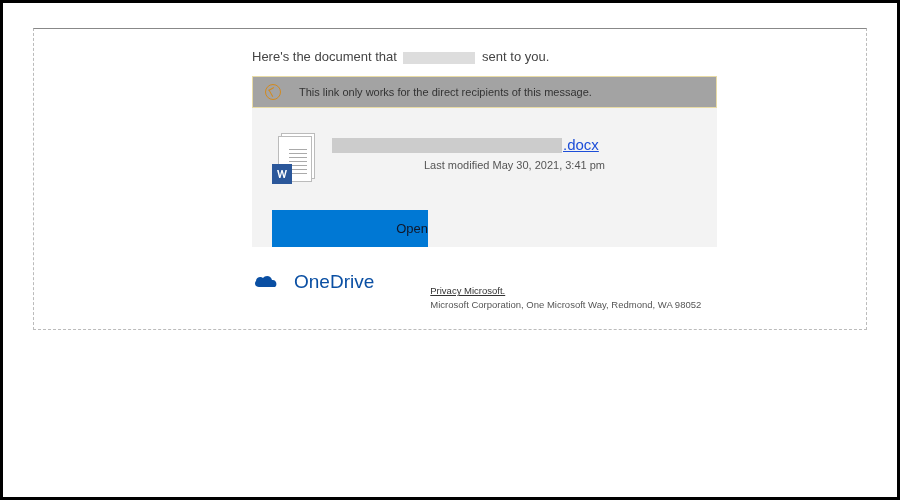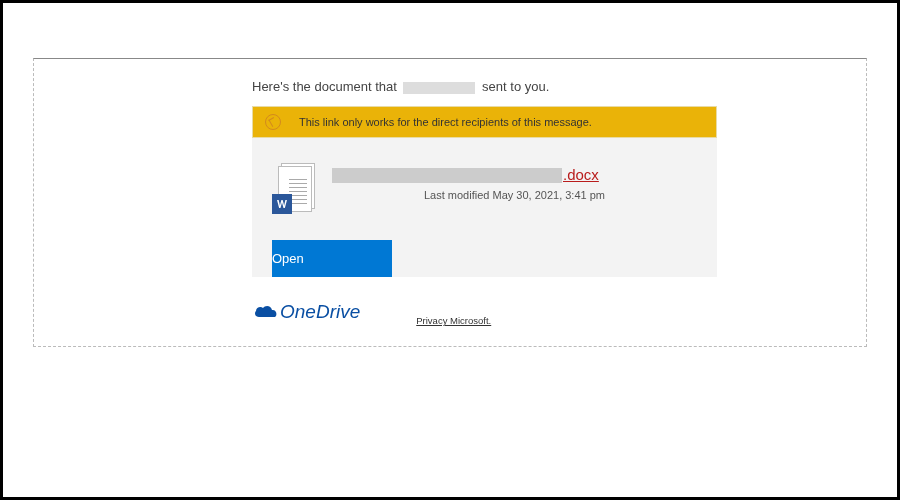--- a/index.html
+++ b/index.html
@@ -6,21 +6,21 @@
     body {
       width: 900px;
       height: 500px;
       font-family: 'Segoe UI', Tahoma, sans-serif;
       background: #fff;
       border: 3px solid #000;
       position: relative;
       overflow: hidden;
     }
     .outer-container {
-      margin: 55px 30px 30px 30px;
+      margin: 25px 30px 30px 30px;
       border: 1px dashed #bbb;
       border-top: 1px solid #888;
       padding: 20px 18px 18px 18px;
       position: relative;
     }
     .header-text {
       font-size: 13px;
       color: #444;
       margin-left: 200px;
       margin-bottom: 12px;
@@ -32,21 +32,21 @@
       background: #ddd;
       vertical-align: middle;
       margin: 0 3px;
     }
     .card {
       margin-left: 200px;
       width: 465px;
       background: #f3f3f3;
     }
     .notice-bar {
-      background: #eab308;
+      background: #a3a3a3;
       border: 1px solid #e8dba5;
       padding: 7px 12px;
       display: flex;
       align-items: center;
       gap: 18px;
       font-size: 11px;
       color: #333;
     }
     .notice-icon {
       width: 16px;
@@ -128,54 +128,53 @@
       margin-bottom: 6px;
     }
     .doc-name .redacted-name {
       display: inline-block;
       width: 230px;
       height: 15px;
       background: #ccc;
     }
     .doc-name .ext {
       font-size: 15px;
-      color: #b91c1c;
+      color: #1d4ed8;
       text-decoration: underline;
       margin-left: 1px;
     }
     .doc-meta {
       font-size: 11px;
       color: #555;
       text-align: center;
     }
     .open-btn {
       display: block;
       margin: 0 0 24px 20px;
-      width: 120px;
+      width: 156px;
       padding: 11px 0;
       background: #0078d4;
-      color: #ffffff;
+      color: #0f172a;
       border: none;
       font-size: 13px;
-      text-align: left;
+      text-align: right;
       cursor: pointer;
       font-family: inherit;
     }
     .footer {
       margin-left: 200px;
       margin-top: 22px;
       display: flex;
       align-items: flex-start;
       gap: 26px;
     }
     .onedrive-logo {
       display: flex;
       align-items: center;
-      gap: 0;
-      font-style: italic;
+      gap: 14px;
     }
     .cloud-icon {
       width: 28px;
       height: 18px;
       position: relative;
     }
     .onedrive-text {
       font-size: 19px;
       color: #0a4fa3;
       font-weight: 400;
@@ -248,16 +247,17 @@
         <svg width="28" height="18" viewBox="0 0 28 18">
           <path d="M 7 14 C 3 14 2 10 4 8 C 4 4 9 3 11 5 C 13 2 19 2 20 7 C 24 6 26 12 23 14 Z" fill="#0a4fa3"></path>
         </svg>
       </span>
       <span class="onedrive-text">OneDrive</span>
     </div>
     <div class="footer-legal">
       <br>
       <span class="privacy-link">Privacy Microsoft.</span>
       <br>
+      <span>Microsoft Corporation, One Microsoft Way, Redmond, WA 98052</span>
     </div>
   </div>
 
 </div>
 
 </body></html>

